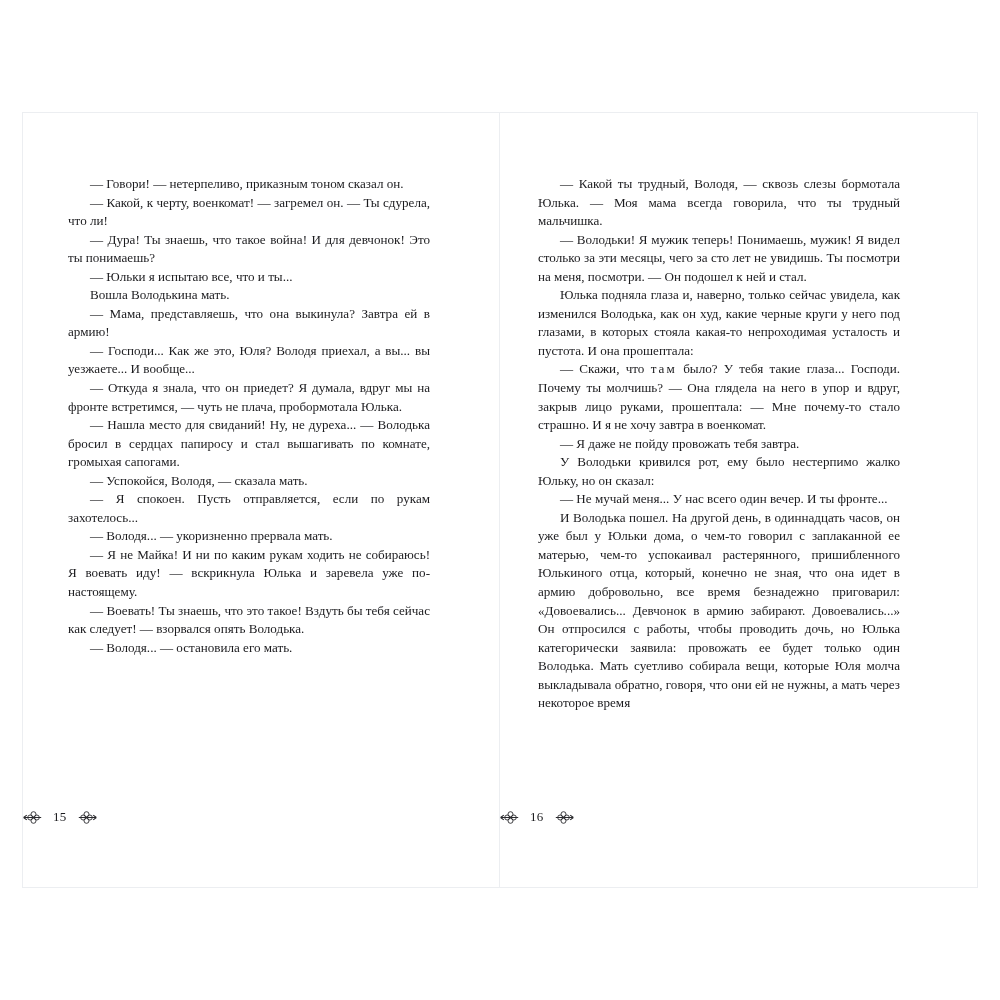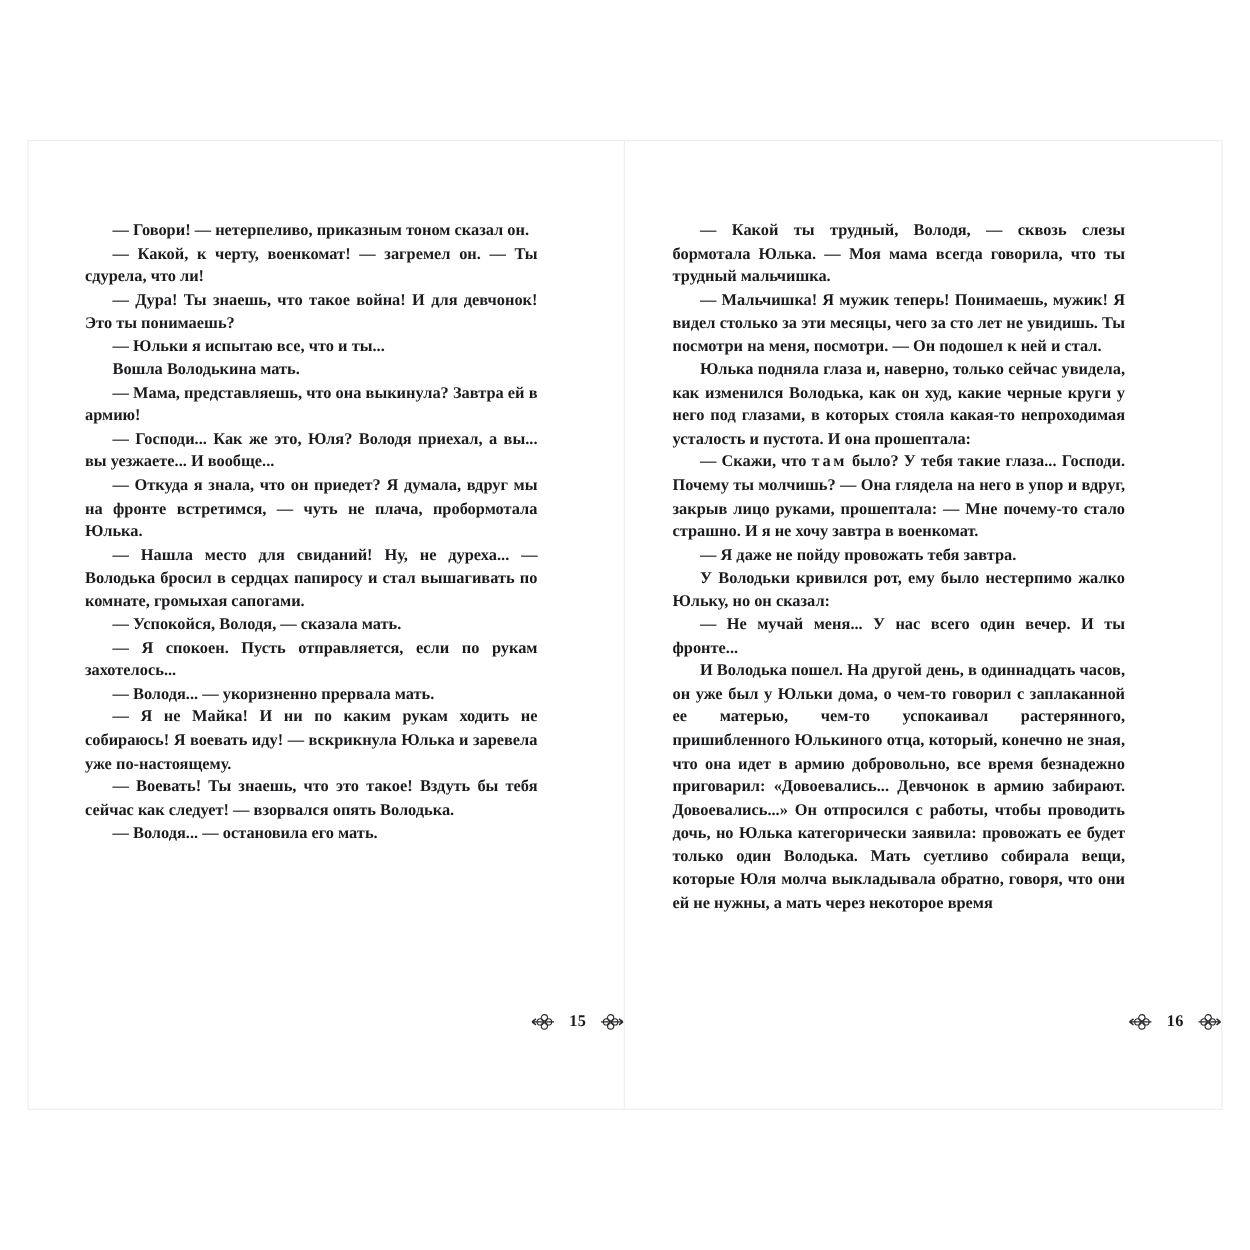--- a/index.html
+++ b/index.html
@@ -22,21 +22,20 @@
     box-sizing: border-box;
     display: flex;
     flex-direction: row;
   }
 
   .page {
     position: relative;
     box-sizing: border-box;
     width: 478px;
     height: 100%;
-    font-weight: bold;
   }
 
   .page-left {
     border-right: 1px solid #eceef1;
   }
 
   .text-block {
     position: absolute;
     top: 62px;
     width: 362px;
@@ -61,21 +60,21 @@
     letter-spacing: 2.1px;
   }
 
   .folio {
     position: absolute;
     left: 0;
     right: 0;
     top: 696px;
     display: flex;
     align-items: center;
-    justify-content: flex-end;
+    justify-content: flex-start;
     gap: 9px;
   }
 
   .folio-number {
     font-size: 13px;
     color: #1b1b1e;
     letter-spacing: 0.3px;
   }
 
   .ornament {
@@ -133,21 +132,21 @@
           </g>
           <path d="M20.4 7.5 H 2.8 M20.4 7.5 l -3.2 -2.4 M20.4 7.5 l -3.2 2.4" fill="none" stroke="currentColor" stroke-width="1.1"></path>
         </svg>
       </span>
     </div>
   </div>
 
   <div class="page page-right">
     <div class="text-block">
         <p class="para">— Какой ты трудный, Володя, — сквозь слезы бормотала Юлька. — Моя мама всегда говорила, что ты трудный мальчишка.</p>
-        <p class="para">— Мальчишка! Я мужик теперь! Понимаешь, мужик! Я видел столько за эти месяцы, чего за сто лет не увидишь. Ты посмотри на меня, посмотри. — Он подошел к ней и стал.</p>
+        <p class="para">— Володьки! Я мужик теперь! Понимаешь, мужик! Я видел столько за эти месяцы, чего за сто лет не увидишь. Ты посмотри на меня, посмотри. — Он подошел к ней и стал.</p>
         <p class="para">Юлька подняла глаза и, наверно, только сейчас увидела, как изменился Володька, как он худ, какие черные круги у него под глазами, в которых стояла какая-то непроходимая усталость и пустота. И она прошептала:</p>
         <p class="para">— Скажи, что <span class="spaced">там</span>  было? У тебя такие глаза... Господи. Почему ты молчишь? — Она глядела на него в упор и вдруг, закрыв лицо руками, прошептала: — Мне почему-то стало страшно. И я не хочу завтра в военкомат.</p>
         <p class="para">— Я даже не пойду провожать тебя завтра.</p>
         <p class="para">У Володьки кривился рот, ему было нестерпимо жалко Юльку, но он сказал:</p>
         <p class="para">— Не мучай меня... У нас всего один вечер. И ты фронте...</p>
         <p class="para">И Володька пошел. На другой день, в одиннадцать часов, он уже был у Юльки дома, о чем-то говорил с заплаканной ее матерью, чем-то успокаивал растерянного, пришибленного Юлькиного отца, который, конечно не зная, что она идет в армию добровольно, все время безнадежно приговарил: «Довоевались... Девчонок в армию забирают. Довоевались...» Он отпросился с работы, чтобы проводить дочь, но Юлька категорически заявила: провожать ее будет только один Володька. Мать суетливо собирала вещи, которые Юля молча выкладывала обратно, говоря, что они ей не нужны, а мать через некоторое время</p>
       </div>
     <div class="folio">
       <span class="ornament">
         <svg viewBox="0 0 21 15" width="21" height="15" aria-hidden="true">

